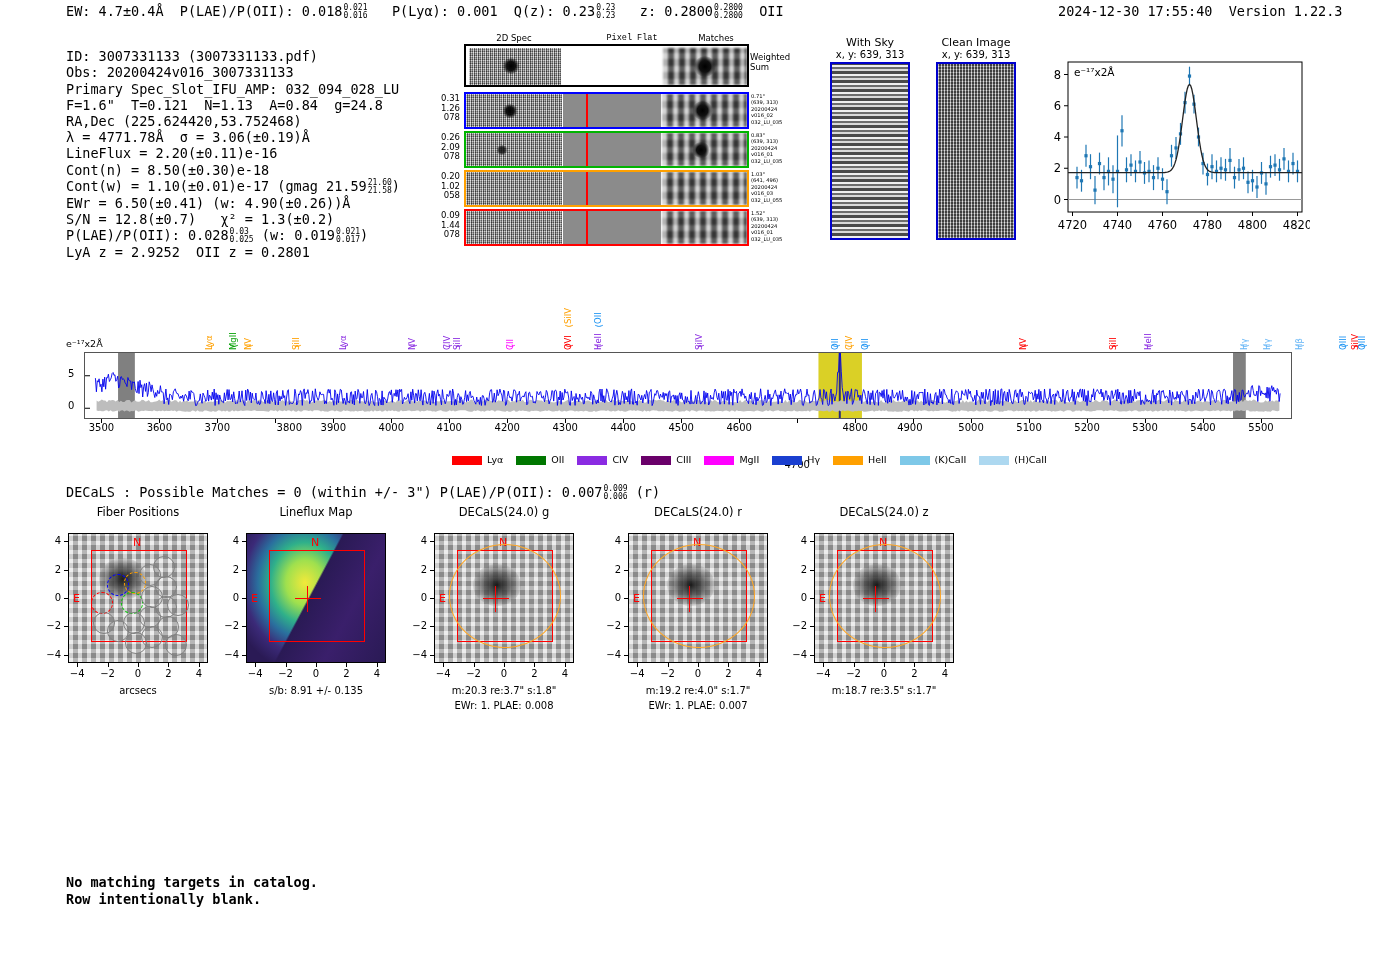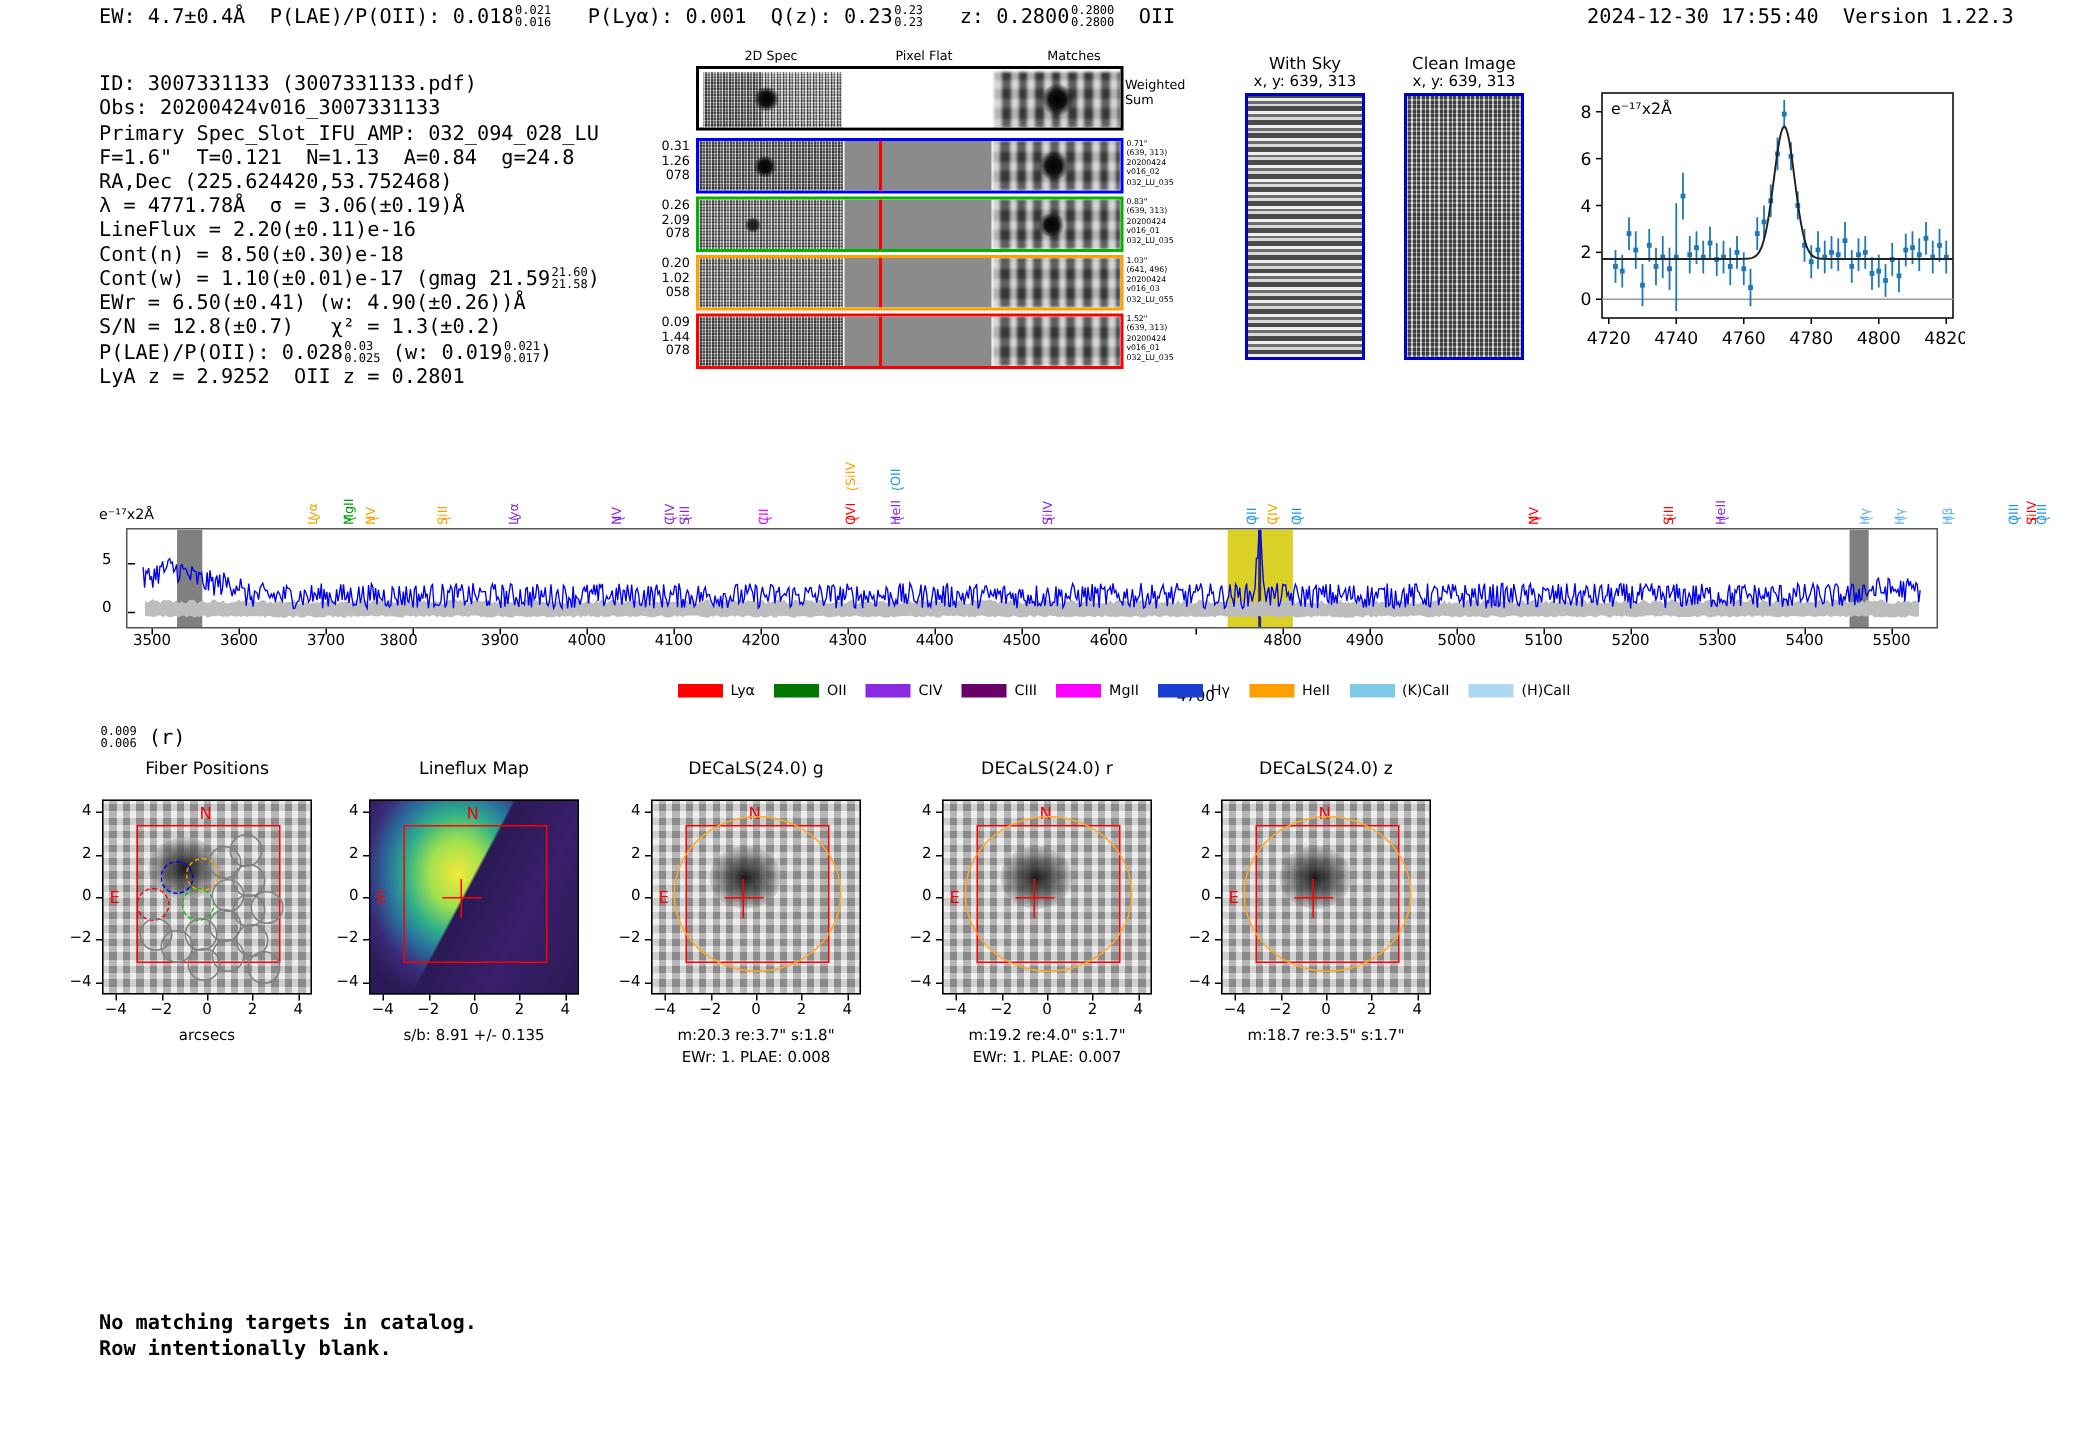--- a/index.html
+++ b/index.html
@@ -106,21 +106,21 @@
 <span>LineFlux = 2.20(±0.11)e-16</span>
 <span>Cont(n) = 8.50(±0.30)e-18</span>
 <span><span>Cont(w) = 1.10(±0.01)e-17 (gmag 21.59</span><span class="frac"><span>21.60</span><span>21.58</span></span><span>)</span></span>
 <span>EWr = 6.50(±0.41) (w: 4.90(±0.26))Å</span>
 <span>S/N = 12.8(±0.7)   χ² = 1.3(±0.2)</span>
 <span><span>P(LAE)/P(OII): 0.028</span><span class="frac"><span>0.03</span><span>0.025</span></span> <span>(w: 0.019</span><span class="frac"><span>0.021</span><span>0.017</span></span><span>)</span></span>
 <span>LyA z = 2.9252  OII z = 0.2801</span>
 </div>
 
 <div class="abs sans pn-title" style="left:466px;top:33px;width:96px;">2D Spec</div>
-<div class="abs sans pn-title" style="left:568px;top:33px;width:96px;">Pixel Flat</div>
+<div class="abs sans pn-title" style="left:584px;top:33px;width:96px;font-family:Liberation Mono, monospace;">Pixel Flat</div>
 <div class="abs sans pn-title" style="left:668px;top:33px;width:96px;">Matches</div>
 
 <div class="abs" style="left:464px;top:44px;width:285px;height:43px;border:2px solid #000;box-sizing:border-box;overflow:hidden;">
   <div class="abs noise" style="left:3px;top:2px;width:92px;height:37px;"></div>
   <div class="abs blobdark" style="left:36px;top:12px;width:18px;height:16px;"></div>
   <div class="abs" style="left:96px;top:2px;width:100px;height:37px;background:#fff;"></div>
   <div class="abs smooth" style="left:197px;top:2px;width:84px;height:37px;"></div>
   <div class="abs blobdark" style="left:228px;top:10px;width:22px;height:21px;"></div>
 </div>
 <div class="abs sans" style="left:750px;top:52px;font-size:8.5px;line-height:10px;white-space:pre;">Weighted
@@ -426,21 +426,21 @@
     <div class="ticklab" style="left: 68px; top: 400.25px;">0</div>
     <div class="ticklab" style="left: 68px; top: 367.75px;">5</div>
   </div>
 <div class="abs" id="ms-xlabels">
     <div class="ticklab" style="left: 85.3942px; top: 422px; width: 32px; text-align: center;">3500</div>
     <div class="tick" style="left: 101.394px; top: 419px; width: 1px; height: 4px;"></div>
     <div class="ticklab" style="left: 143.375px; top: 422px; width: 32px; text-align: center;">3600</div>
     <div class="tick" style="left: 159.375px; top: 419px; width: 1px; height: 4px;"></div>
     <div class="ticklab" style="left: 201.356px; top: 422px; width: 32px; text-align: center;">3700</div>
     <div class="tick" style="left: 217.356px; top: 419px; width: 1px; height: 4px;"></div>
-    <div class="ticklab" style="left: 253px; top: 422px; width: 32px; text-align: left;">3800</div>
+    <div class="ticklab" style="left: 270px; top: 422px; width: 32px; text-align: right;">3800</div>
     <div class="tick" style="left: 275.337px; top: 419px; width: 1px; height: 4px;"></div>
     <div class="ticklab" style="left: 317.317px; top: 422px; width: 32px; text-align: center;">3900</div>
     <div class="tick" style="left: 333.317px; top: 419px; width: 1px; height: 4px;"></div>
     <div class="ticklab" style="left: 375.298px; top: 422px; width: 32px; text-align: center;">4000</div>
     <div class="tick" style="left: 391.298px; top: 419px; width: 1px; height: 4px;"></div>
     <div class="ticklab" style="left: 433.279px; top: 422px; width: 32px; text-align: center;">4100</div>
     <div class="tick" style="left: 449.279px; top: 419px; width: 1px; height: 4px;"></div>
     <div class="ticklab" style="left: 491.26px; top: 422px; width: 32px; text-align: center;">4200</div>
     <div class="tick" style="left: 507.26px; top: 419px; width: 1px; height: 4px;"></div>
     <div class="ticklab" style="left: 549.24px; top: 422px; width: 32px; text-align: center;">4300</div>
@@ -467,21 +467,21 @@
     <div class="tick" style="left: 1145.05px; top: 419px; width: 1px; height: 4px;"></div>
     <div class="ticklab" style="left: 1187.03px; top: 422px; width: 32px; text-align: center;">5400</div>
     <div class="tick" style="left: 1203.03px; top: 419px; width: 1px; height: 4px;"></div>
     <div class="ticklab" style="left: 1245.01px; top: 422px; width: 32px; text-align: center;">5500</div>
     <div class="tick" style="left: 1261.01px; top: 419px; width: 1px; height: 4px;"></div>
   </div>
 
 <div class="abs" id="spec-legend" style="left:452px;top:448px;width:520px;white-space:nowrap;"><span class="legend-item"><span class="legend-chip" style="background: rgb(255, 0, 0);"></span><b>Lyα</b></span><span class="legend-item"><span class="legend-chip" style="background: rgb(0, 119, 0);"></span><b>OII</b></span><span class="legend-item"><span class="legend-chip" style="background: rgb(138, 43, 226);"></span><b>CIV</b></span><span class="legend-item"><span class="legend-chip" style="background: rgb(106, 0, 106);"></span><b>CIII</b></span><span class="legend-item"><span class="legend-chip" style="background: rgb(255, 0, 255);"></span><b>MgII</b></span><span class="legend-item"><span class="legend-chip" style="background: rgb(26, 63, 208);"></span><b>Hγ</b></span><span class="legend-item"><span class="legend-chip" style="background: rgb(255, 160, 0);"></span><b>HeII</b></span><span class="legend-item"><span class="legend-chip" style="background: rgb(126, 200, 232);"></span><b>(K)CaII</b></span><span class="legend-item"><span class="legend-chip" style="background: rgb(173, 216, 240);"></span><b>(H)CaII</b></span></div>
 
 <div class="abs mono" style="left:66px;top:484px;font-size:13.5px;white-space:nowrap;">
-  <span class="frac"><span>0.009</span><span>0.006</span></span> <span>(r)</span>
+  <span>DECaLS : Possible Matches = 0 (within +/- 3")  P(LAE)/P(OII): 0.007</span><span class="frac"><span>0.009</span><span>0.006</span></span> <span>(r)</span>
 </div>
 
 <div class="abs" id="bottom-panels" style="left:0;top:505px;width:1400px;height:230px;">
     <div class="cut-title" style="left: 46px; top: 0px; width: 184px;">Fiber Positions</div>
     <div class="abs greycut" style="left: 68px; top: 28px; width: 140px; height: 130px; border: 1px solid rgb(0, 0, 0); box-sizing: border-box; overflow: hidden;">
       <div class="abs" style="left: 30px; top: 24px; width: 48px; height: 42px; border-radius: 50%; background: radial-gradient(rgba(20, 20, 20, 0.95) 0%, rgba(70, 70, 70, 0.75) 38%, rgba(140, 140, 140, 0.25) 70%, rgba(200, 200, 200, 0) 100%);"></div>
       <div class="redsq" style="left: 22px; top: 16px; width: 96px; height: 92px;"></div>
       <div class="abs" style="left: 64px; top: 2px; color: rgb(255, 0, 0); font-size: 11px; font-family: &quot;DejaVu Sans&quot;, sans-serif;">N</div>
       <div class="abs" style="left: 4px; top: 58px; color: rgb(255, 0, 0); font-size: 11px; font-family: &quot;DejaVu Sans&quot;, sans-serif;">E</div>
       <div class="fibcirc" style="left: 38px; top: 40px; width: 22px; height: 22px; border: 1.8px dashed rgb(0, 0, 255);"></div>

